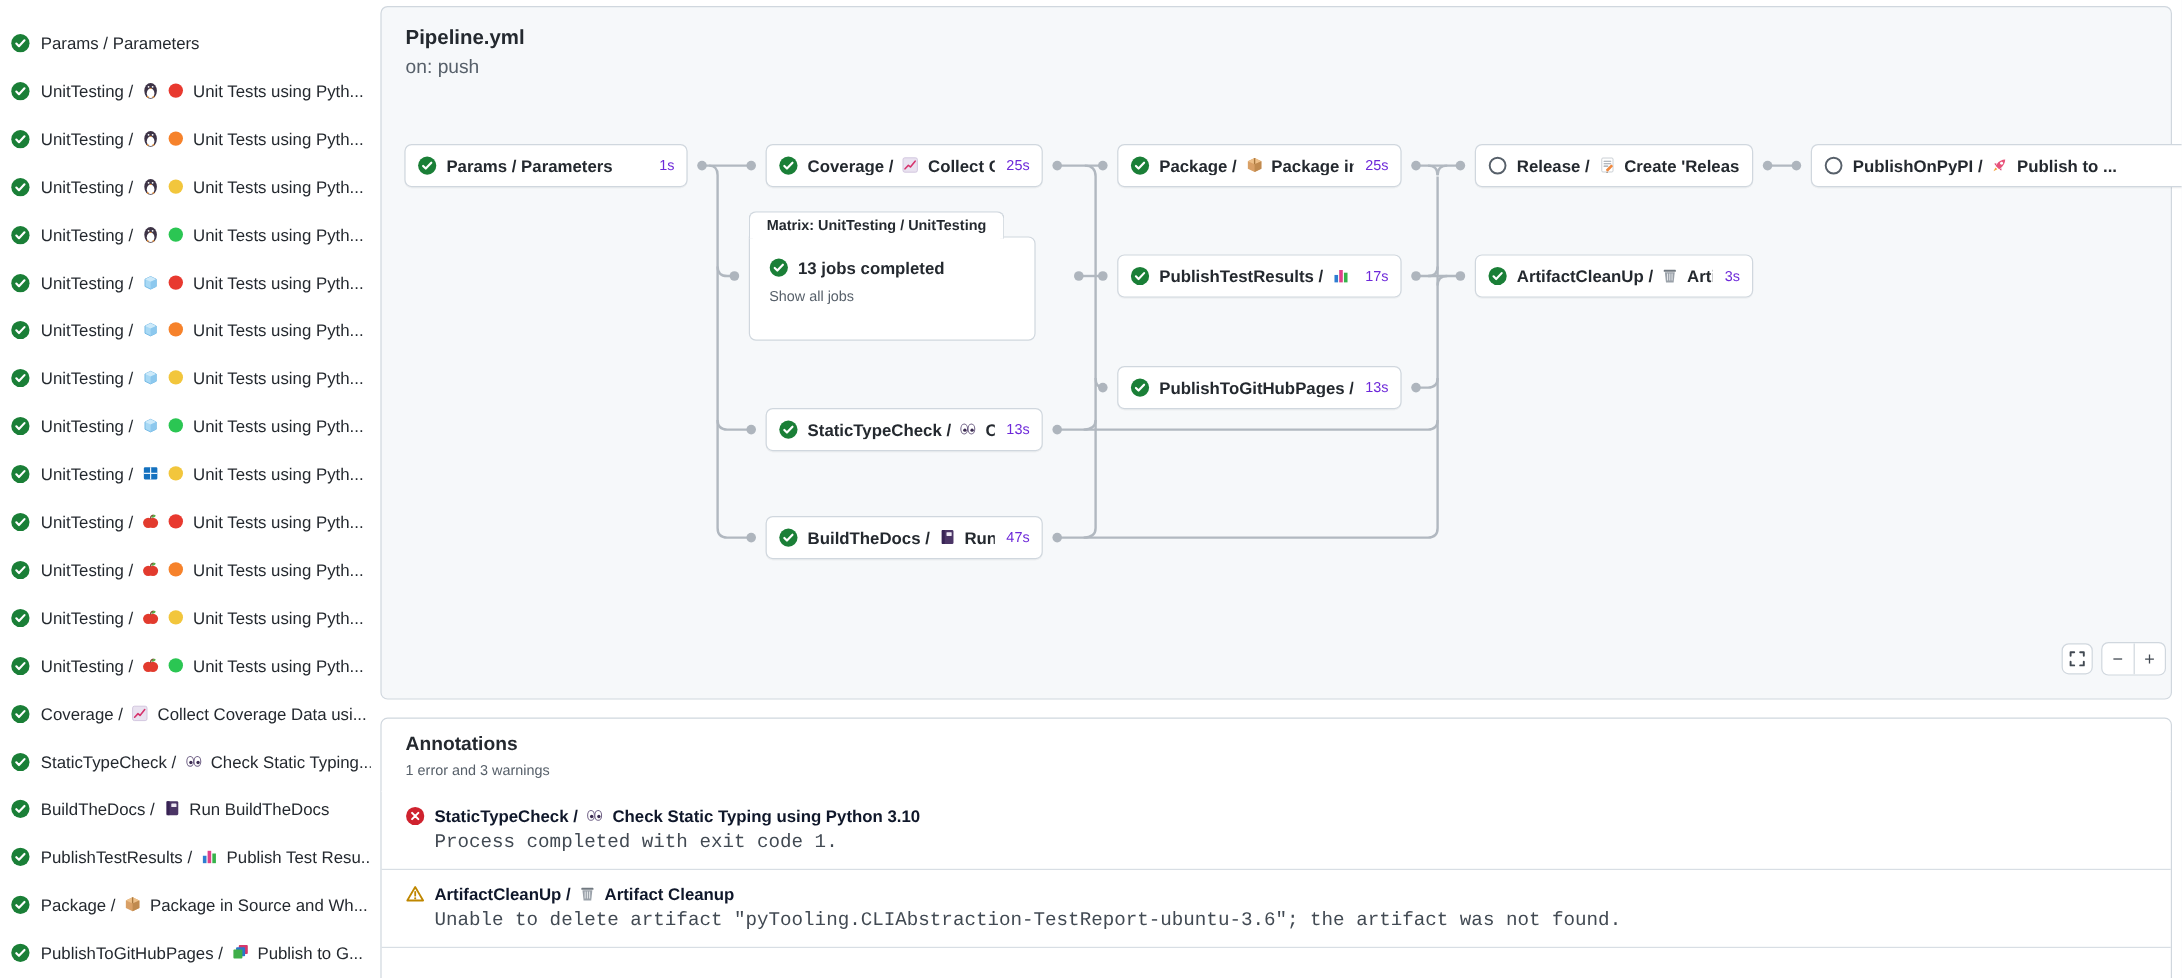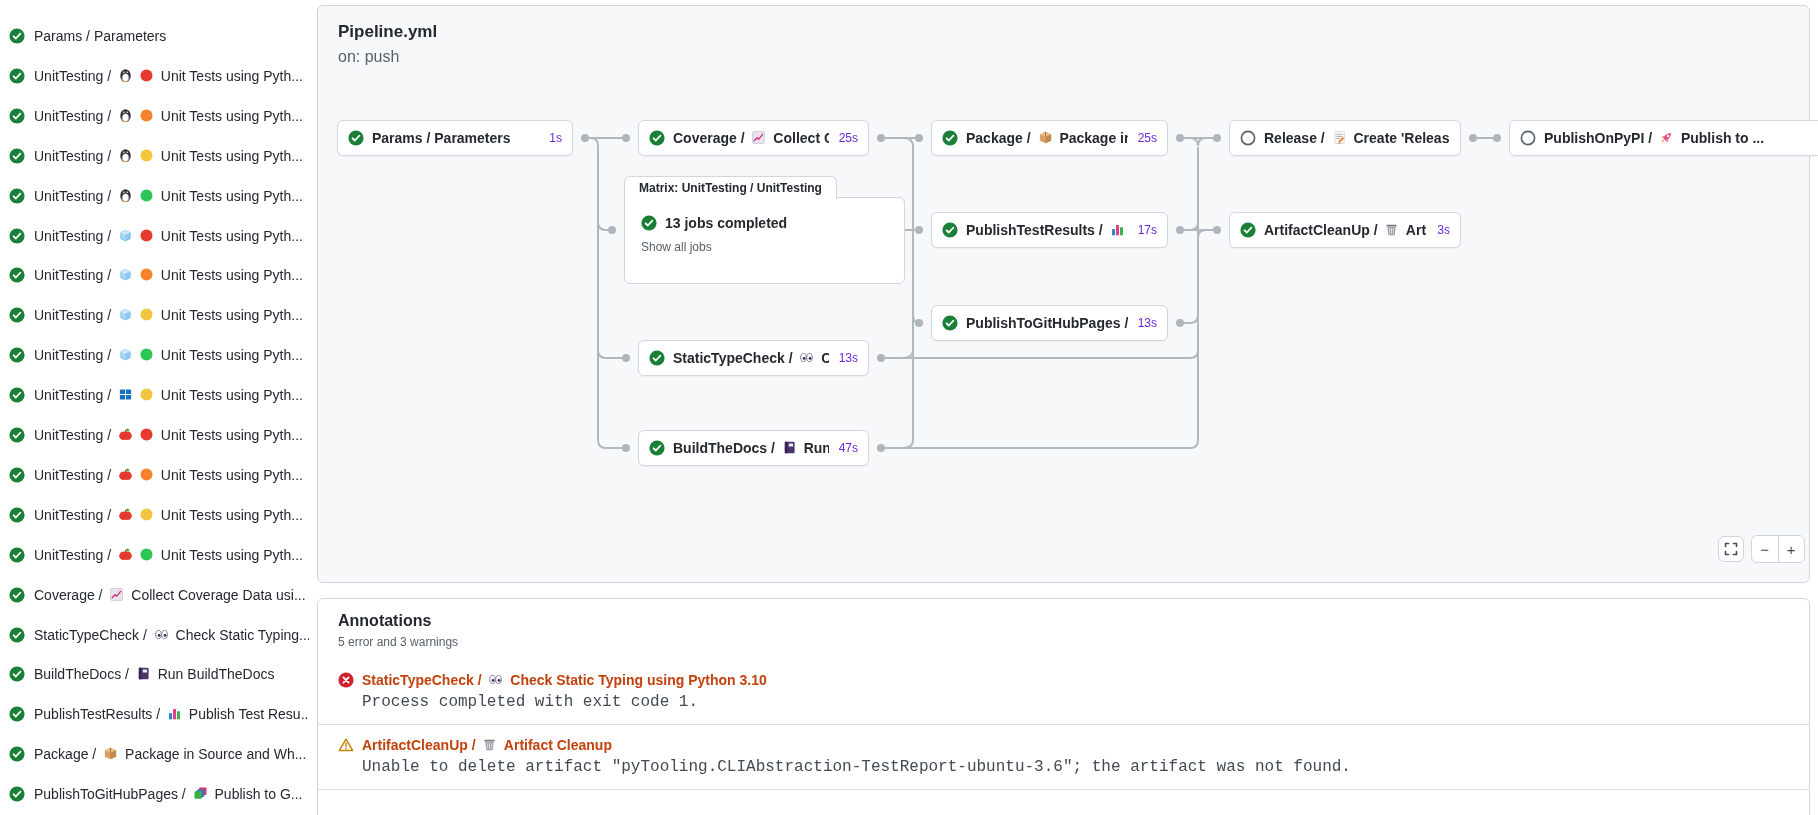--- a/index.html
+++ b/index.html
@@ -39,21 +39,21 @@
   }
   .node .lbl{flex:1 1 auto;white-space:nowrap;overflow:hidden;}
   .node .dur{flex:0 0 auto;font-size:12px;font-weight:400;color:#6d28d9;margin-left:2px;}
   
   #matrix-tab{
     position:absolute;left:306px;top:170px;height:22px;background:#ffffff;
     border:1px solid #d0d7de;border-bottom:none;border-radius:6px 6px 0 0;
     display:flex;align-items:center;padding:0 14px;font-size:12px;font-weight:700;color:#24292f;z-index:2;
   }
   #matrix-card{
-    position:absolute;left:306px;top:191px;width:281px;height:87px;background:#ffffff;
+    position:absolute;left:306px;top:191px;width:239px;height:87px;background:#ffffff;
     border:1px solid #d0d7de;border-radius:0 6px 6px 6px;box-sizing:border-box;z-index:1;
     padding:17px 16px 0 16px;
   }
   #matrix-summary-row{display:flex;align-items:center;gap:8px;font-size:14px;font-weight:700;}
   #matrix-link{margin-top:9px;margin-left:0;font-size:12px;color:#57606a;cursor:pointer;}
   
   #fit-btn{
     position:absolute;left:1400px;top:530px;width:26px;height:26px;background:#ffffff;
     border:1px solid #d0d7de;border-radius:6px;box-sizing:border-box;cursor:pointer;
     display:flex;align-items:center;justify-content:center;padding:0;
@@ -70,21 +70,21 @@
   
   #annotations-card{
     position:absolute;left:317px;top:598px;width:1493px;height:260px;
     background:#ffffff;border:1px solid #d0d7de;border-radius:6px;box-sizing:border-box;
   }
   #annotations-header{padding:13px 20px 10px 20px;}
   #annotations-title{font-size:16px;font-weight:700;color:#24292f;}
   #annotations-summary{margin-top:5px;font-size:12px;color:#57606a;}
   .annotation-item{padding:12px 20px 13px 20px;border-bottom:1px solid #d8dee4;}
   .annotation-item:first-of-type{border-top:1px solid #ffffff;}
-  .ann-title-row{display:flex;align-items:center;gap:8px;font-size:14px;font-weight:700;color:#c2410c;cursor:pointer;}
+  .ann-title-row{display:flex;align-items:center;gap:8px;font-size:14px;font-weight:700;color:#0f172a;cursor:pointer;}
   .ann-msg{
     margin:5px 0 0 24px;font-size:16px;color:#424a53;
     font-family:"Liberation Mono","DejaVu Sans Mono",monospace;white-space:nowrap;overflow:hidden;
   }
 </style>
 </head>
 <body>
 
 <div id="sidebar">
     <div class="job-row" style="top: 18px;">
@@ -592,21 +592,21 @@
   </button>
   <div id="zoom-group">
     <button class="zoom-btn">−</button>
     <button class="zoom-btn">+</button>
   </div>
 </div>
 
 <div id="annotations-card">
   <div id="annotations-header">
     <div id="annotations-title">Annotations</div>
-    <div id="annotations-summary">5 error and 3 warnings</div>
+    <div id="annotations-summary">1 error and 3 warnings</div>
   </div>
   <div id="annotation-list">
       <div class="annotation-item">
         <div class="ann-title-row">
           <span class="ic">
             <svg viewBox="0 0 16 16">
               <circle cx="8" cy="8" r="7.6" fill="#cf222e"></circle>
               <path d="M5.4 5.4l5.2 5.2M10.6 5.4l-5.2 5.2" stroke="#fff" stroke-width="1.7" stroke-linecap="round"></path>
             </svg>
           </span>

